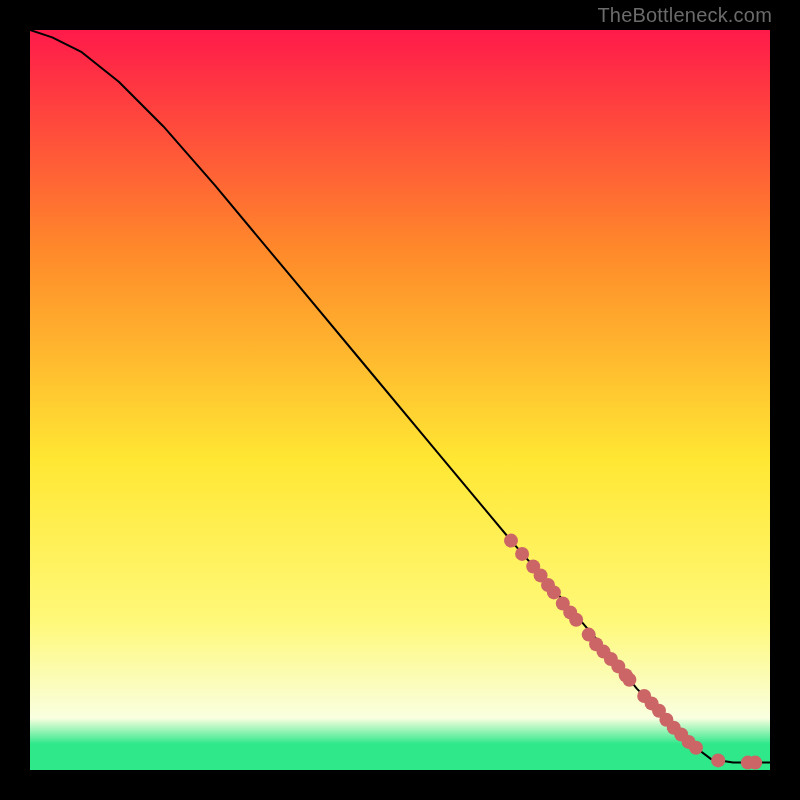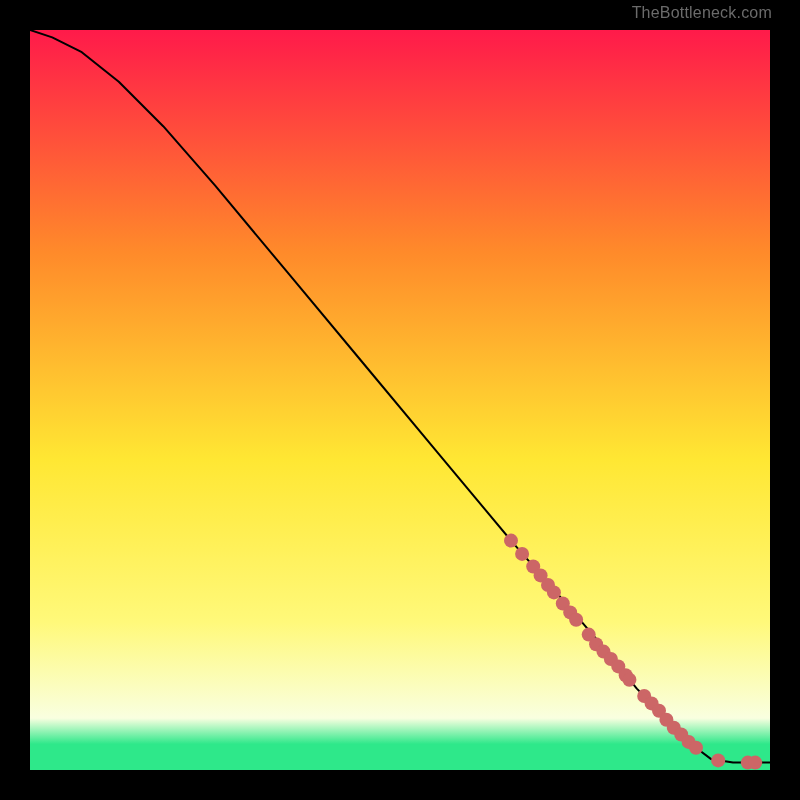--- a/index.html
+++ b/index.html
@@ -15,21 +15,21 @@
     position: relative;
     width: 800px;
     height: 800px;
     background: #000;
   }
   .attribution {
     position: absolute;
     top: 4px;
     right: 28px;
     color: #6b6b6b;
-    font-size: 16px;
+    font-size: 20px;
     font-weight: 400;
     letter-spacing: 0.2px;
   }
   .plot {
     position: absolute;
     left: 30px;
     top: 30px;
     width: 740px;
     height: 740px;
   }

